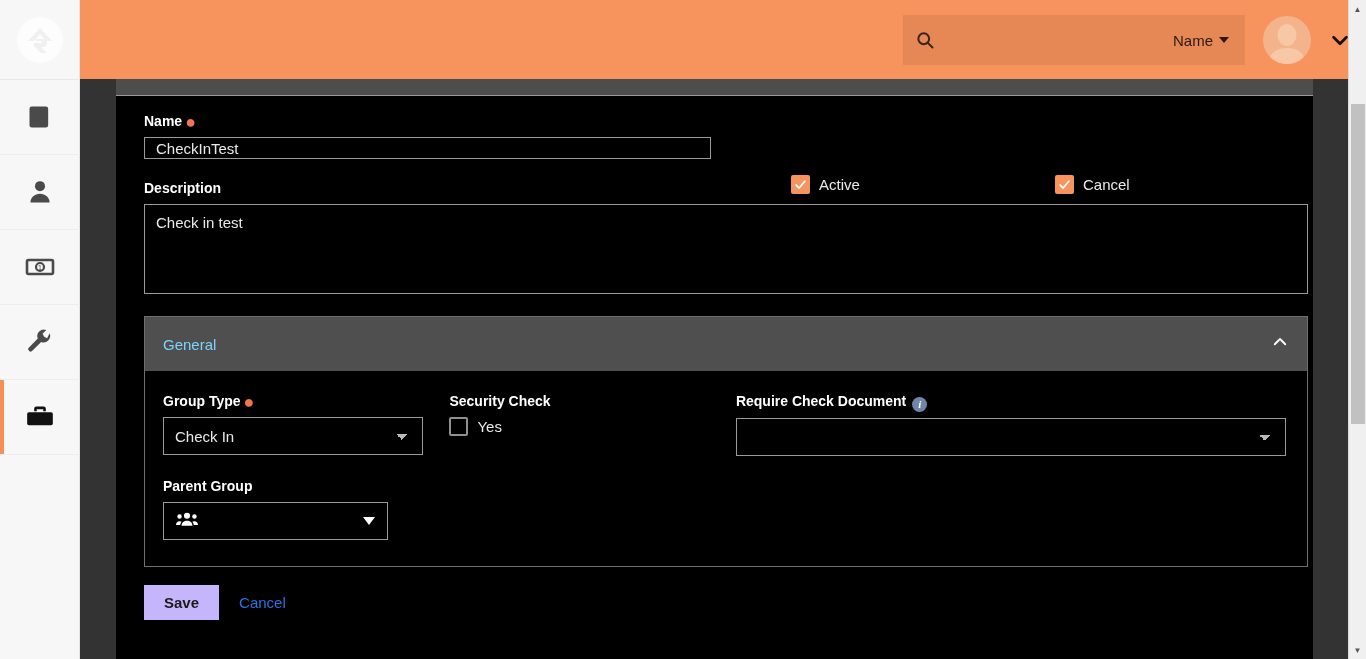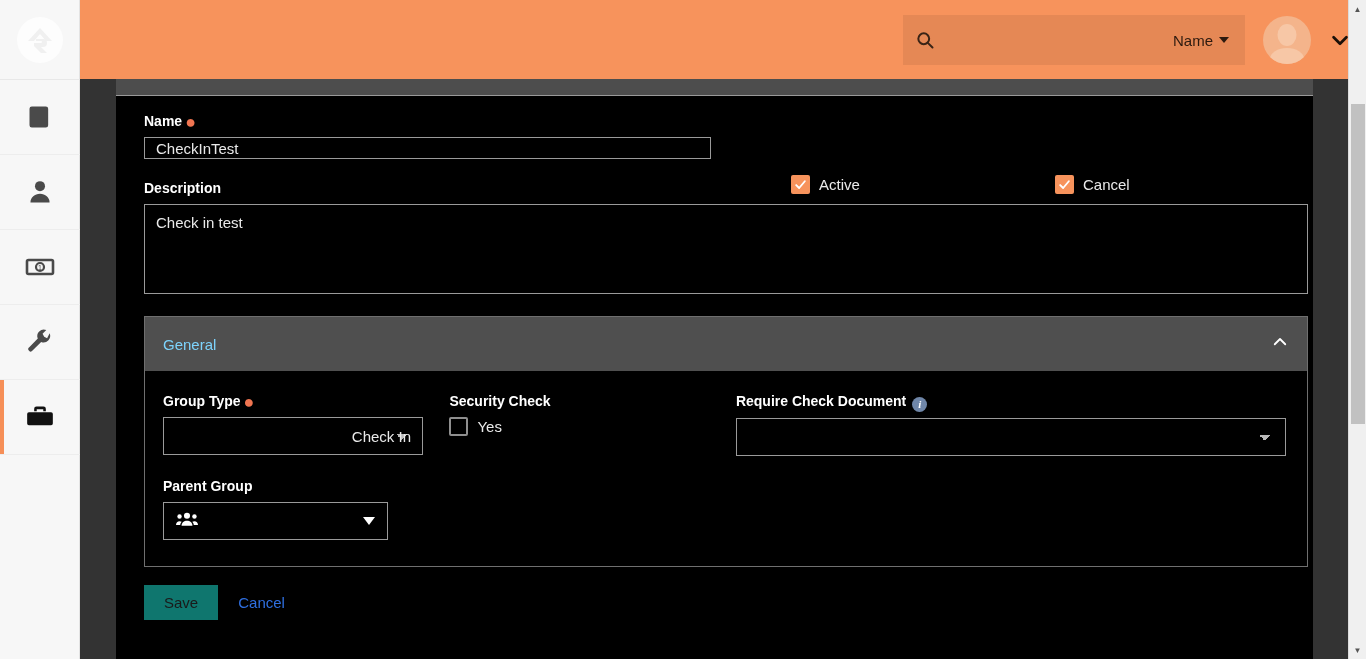--- a/index.html
+++ b/index.html
@@ -160,21 +160,20 @@
     padding: 0 11px; font-size: 15px;
     font-family: "Liberation Sans", sans-serif;
     appearance: none; -webkit-appearance: none;
     outline: none;
     background-image:
       linear-gradient(45deg, transparent 50%, #b9b9b9 50%),
       linear-gradient(135deg, #b9b9b9 50%, transparent 50%);
     background-position: calc(100% - 20px) 16px, calc(100% - 14px) 16px;
     background-size: 6px 6px, 6px 6px;
     background-repeat: no-repeat;
-    text-align: right;
   }
   .sel.wide { width: 550px; }
   .info-i {
     display: inline-flex; align-items: center; justify-content: center;
     width: 15px; height: 15px; border-radius: 50%;
     background: #6f86a8; color: #fff; font-size: 11px;
     font-weight: bold; font-style: italic;
     margin-left: 6px; position: relative; top: 2px;
     font-family: "Liberation Serif", serif;
   }
@@ -183,23 +182,23 @@
     border: 1px solid #9a9a9a; background: #000;
     display: flex; align-items: center; justify-content: space-between;
     padding: 0 12px;
   }
   .tri-down { width: 0; height: 0; border-left: 6px solid transparent;
               border-right: 6px solid transparent; border-top: 8px solid #ffffff; }
   .sub-row { margin-top: 22px; }
 
   .actions { display: flex; align-items: center; gap: 12px; margin-top: 18px; }
   .btn-save {
-    background: #0f766e; color: #1a1a1a;
+    background: #c4b5fd; color: #1a1a1a;
     border: 0; padding: 9px 20px; font-size: 15px;
-    font-family: "Liberation Sans", sans-serif; cursor: pointer;
+    font-family: "Liberation Sans", sans-serif; cursor: pointer; font-weight: bold;
   }
   .btn-cancel {
     background: transparent; border: 0; color: #2f6fe0;
     font-size: 15px; padding: 9px 8px; cursor: pointer;
     font-family: "Liberation Sans", sans-serif;
   }
 
   
   .sb { position: absolute; right: 0; top: 0; width: 18px; height: 659px; background: #f0f0f0;
         border-left: 1px solid #dcdcdc; }

